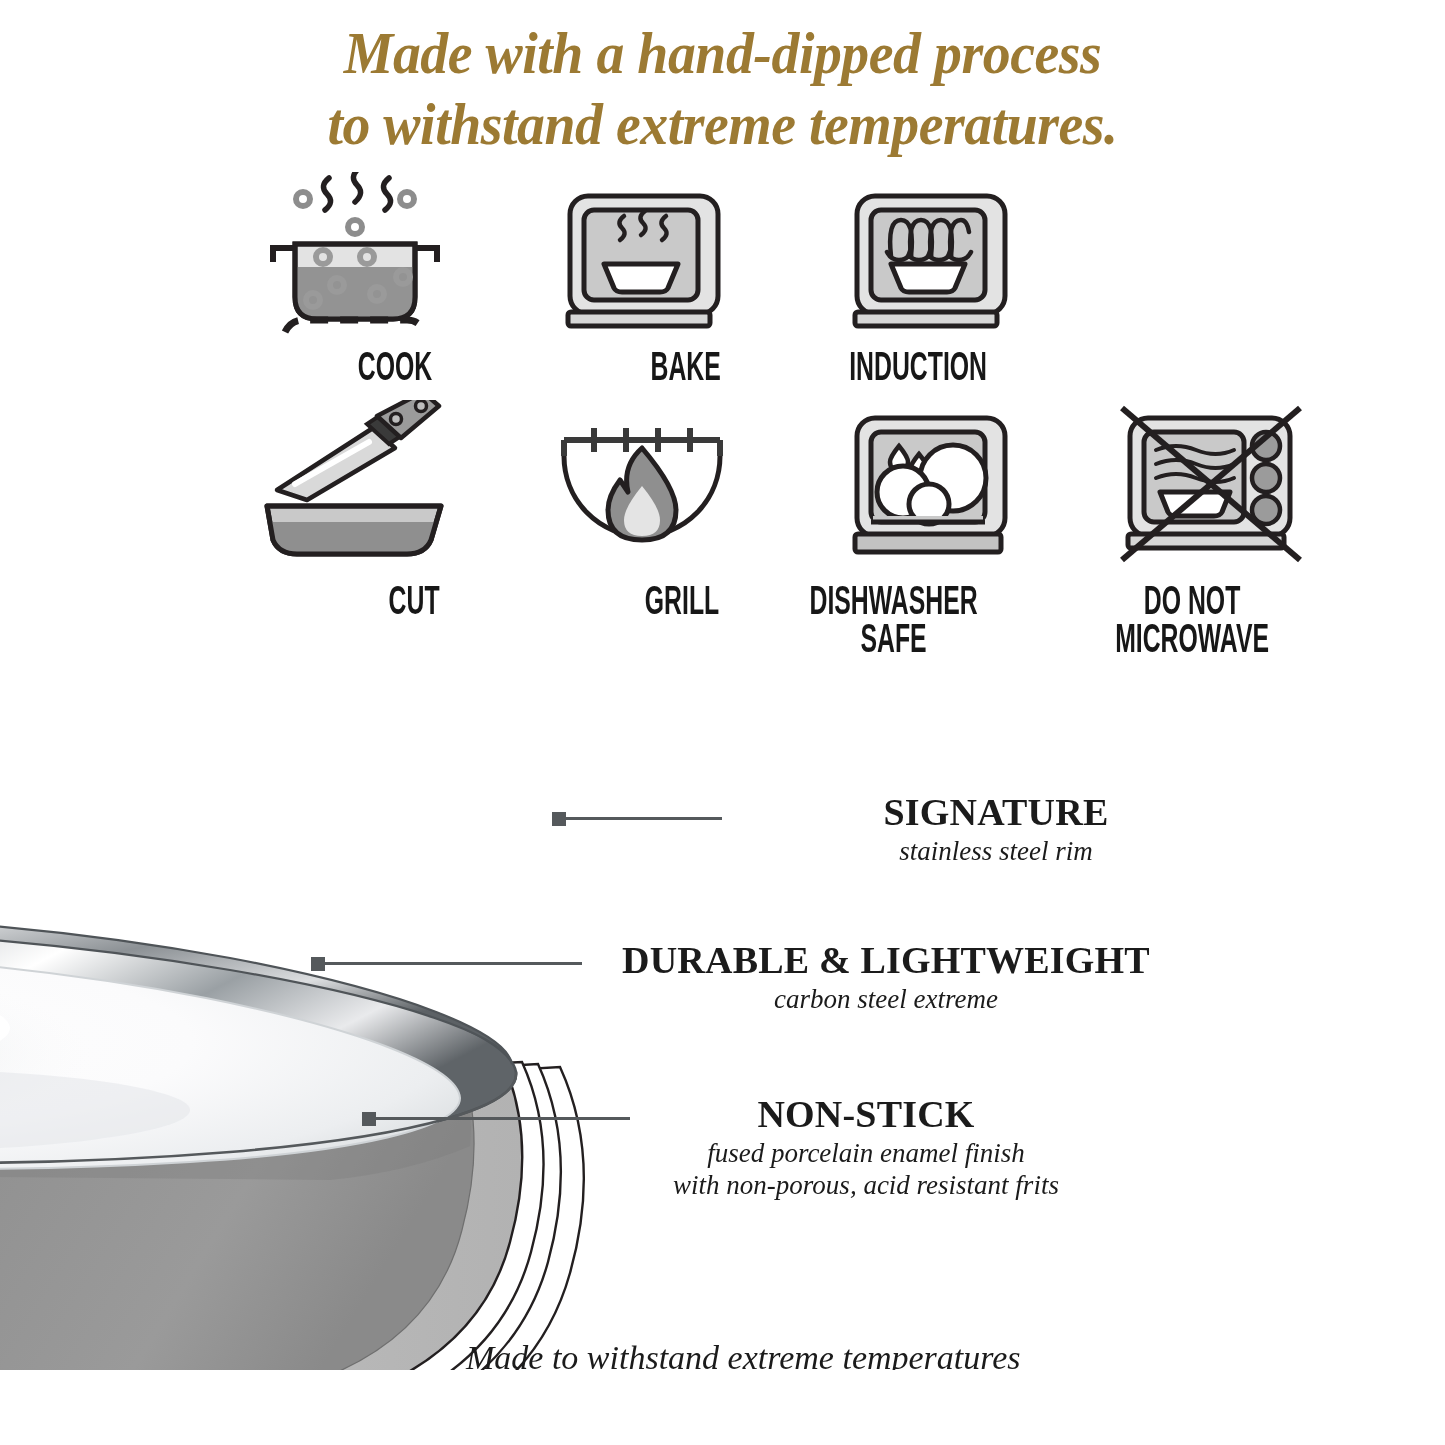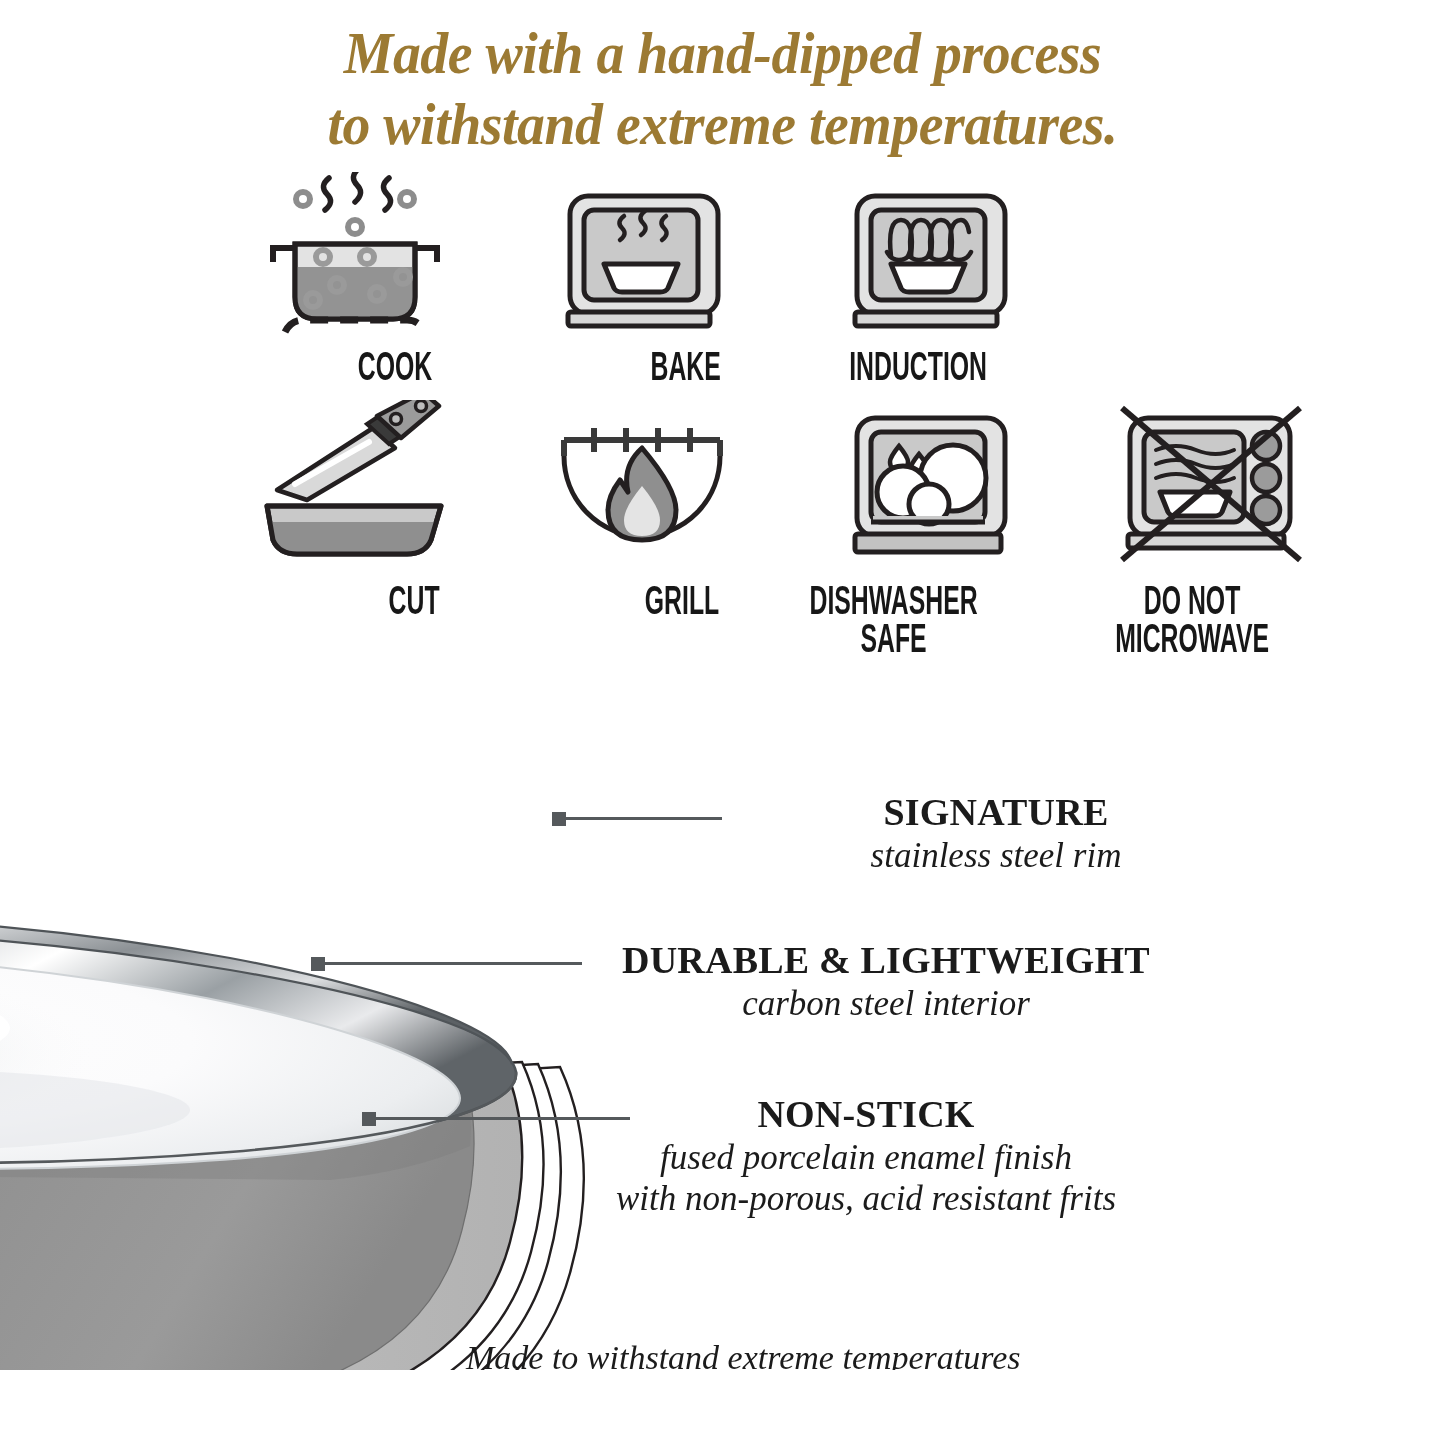--- a/index.html
+++ b/index.html
@@ -56,21 +56,21 @@
 
   
   .callout{position:absolute;text-align:center;}
   .co-title{
     font-family:"Liberation Serif", serif;
     font-weight:bold;font-size:38px;line-height:1.06;
     color:#1b1b1b;letter-spacing:0.2px;
   }
   .co-sub{
     font-family:"Liberation Serif", serif;
-    font-style:italic;font-size:35px;line-height:1.16;
+    font-style:italic;font-size:27px;line-height:1.16;
     color:#1b1b1b;margin-top:4px;white-space:pre-line;
   }
   .co-note{
     position:absolute;text-align:left;
     font-family:"Liberation Serif", serif;
     font-style:italic;font-size:34px;line-height:1.2;
     color:#1b1b1b;white-space:pre-line;
   }
   .leader{position:absolute;background:#55595c;height:3px;}
   .leader-dot{position:absolute;width:14px;height:14px;background:#55595c;}
@@ -359,21 +359,21 @@
   <div class="leader-dot" style="left:362px;top:1112px;"></div>
   <div class="leader" style="left:372px;top:1117px;width:258px;"></div>
 
   <div class="callout" style="left:596px;top:792px;width:800px;">
     <div class="co-title">SIGNATURE</div>
     <div class="co-sub">stainless steel rim</div>
   </div>
 
   <div class="callout" style="left:486px;top:940px;width:800px;">
     <div class="co-title">DURABLE &amp; LIGHTWEIGHT</div>
-    <div class="co-sub">carbon steel interior</div>
+    <div class="co-sub">carbon steel extreme</div>
   </div>
 
   <div class="callout" style="left:466px;top:1094px;width:800px;">
     <div class="co-title">NON-STICK</div>
     <div class="co-sub">fused porcelain enamel finish
 with non-porous, acid resistant frits</div>
   </div>
 
   <div class="co-note" style="left:466px;top:1338px;width:800px;">Made to withstand extreme temperatures
 Do not microwave</div>

